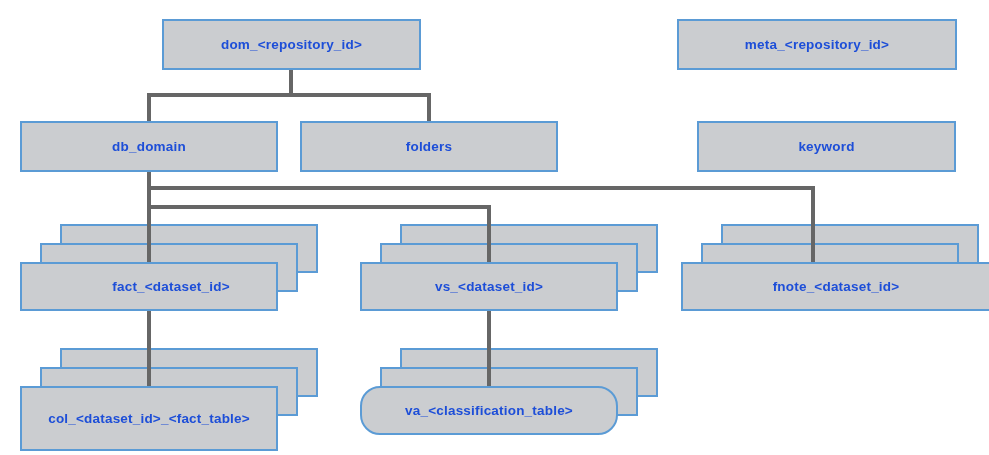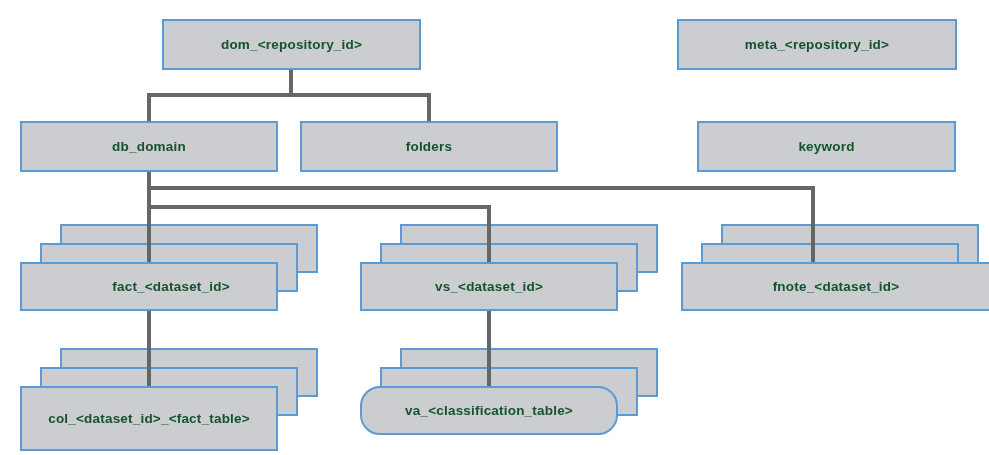--- a/index.html
+++ b/index.html
@@ -16,21 +16,21 @@
     background:#cbcdd0;
     border:2px solid #5b9bd5;
     display:flex;
     align-items:center;
     justify-content:center;
     text-align:center;
   }
   .node .lbl{
     font-size:13.5px;
     font-weight:bold;
-    color:#14532d;
+    color:#1d4ed8;
     letter-spacing:.2px;
     white-space:nowrap;
   }
   .back{z-index:1;}
   .connector{
     position:absolute;
     background:#666666;
     z-index:2;
   }
   .front,.single{z-index:3;}

